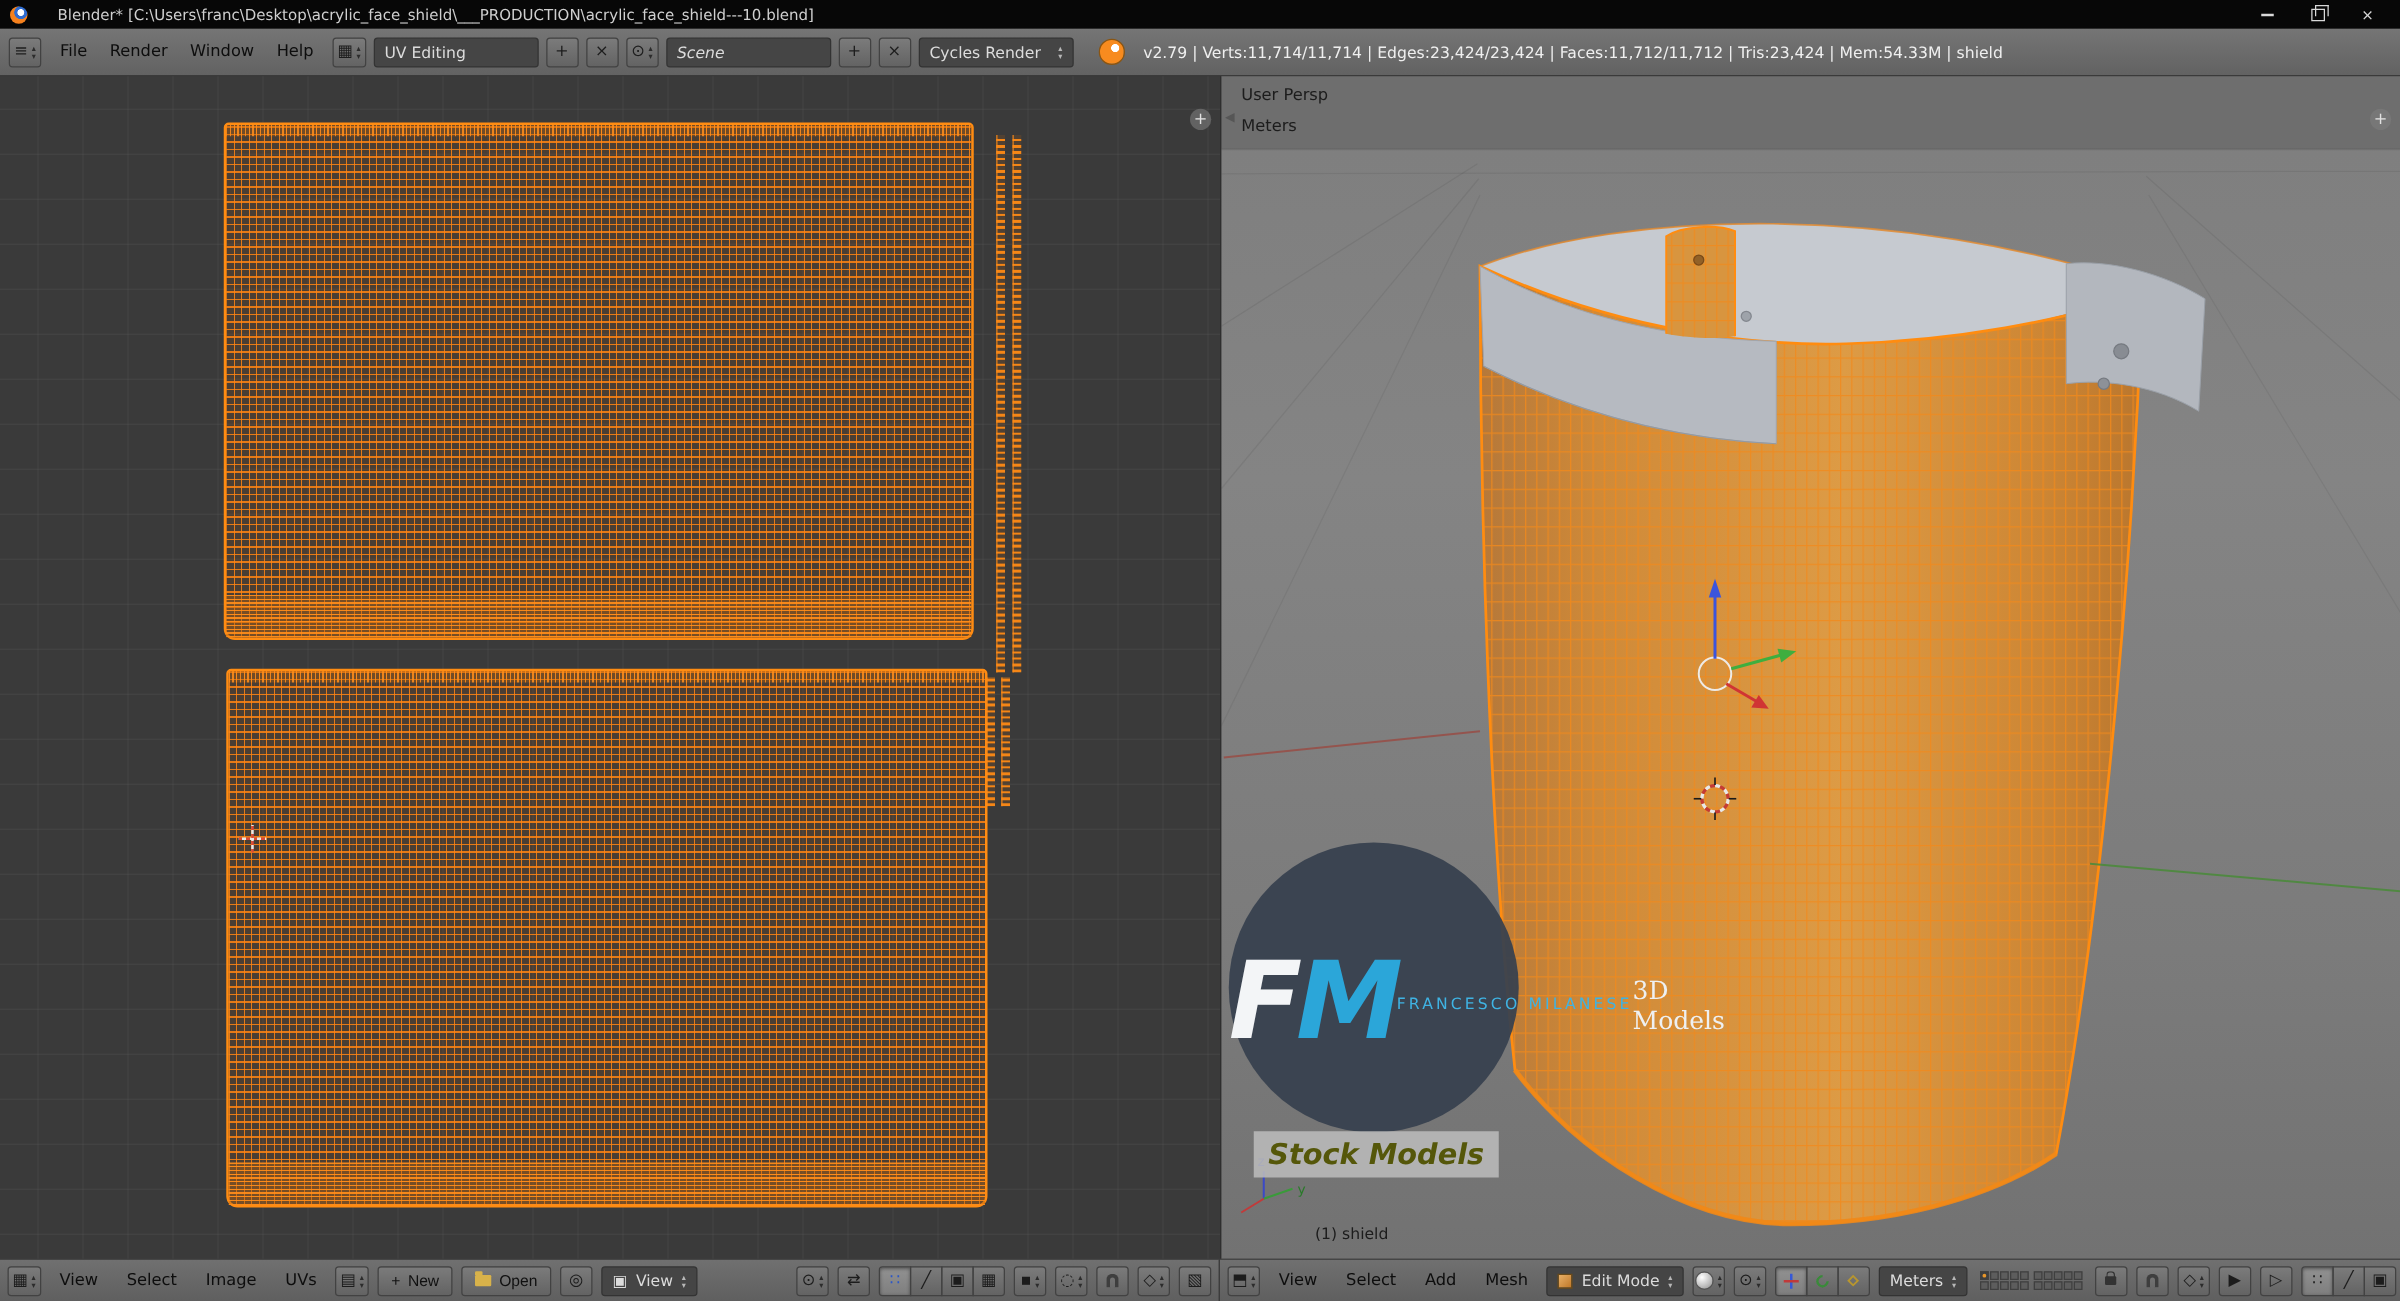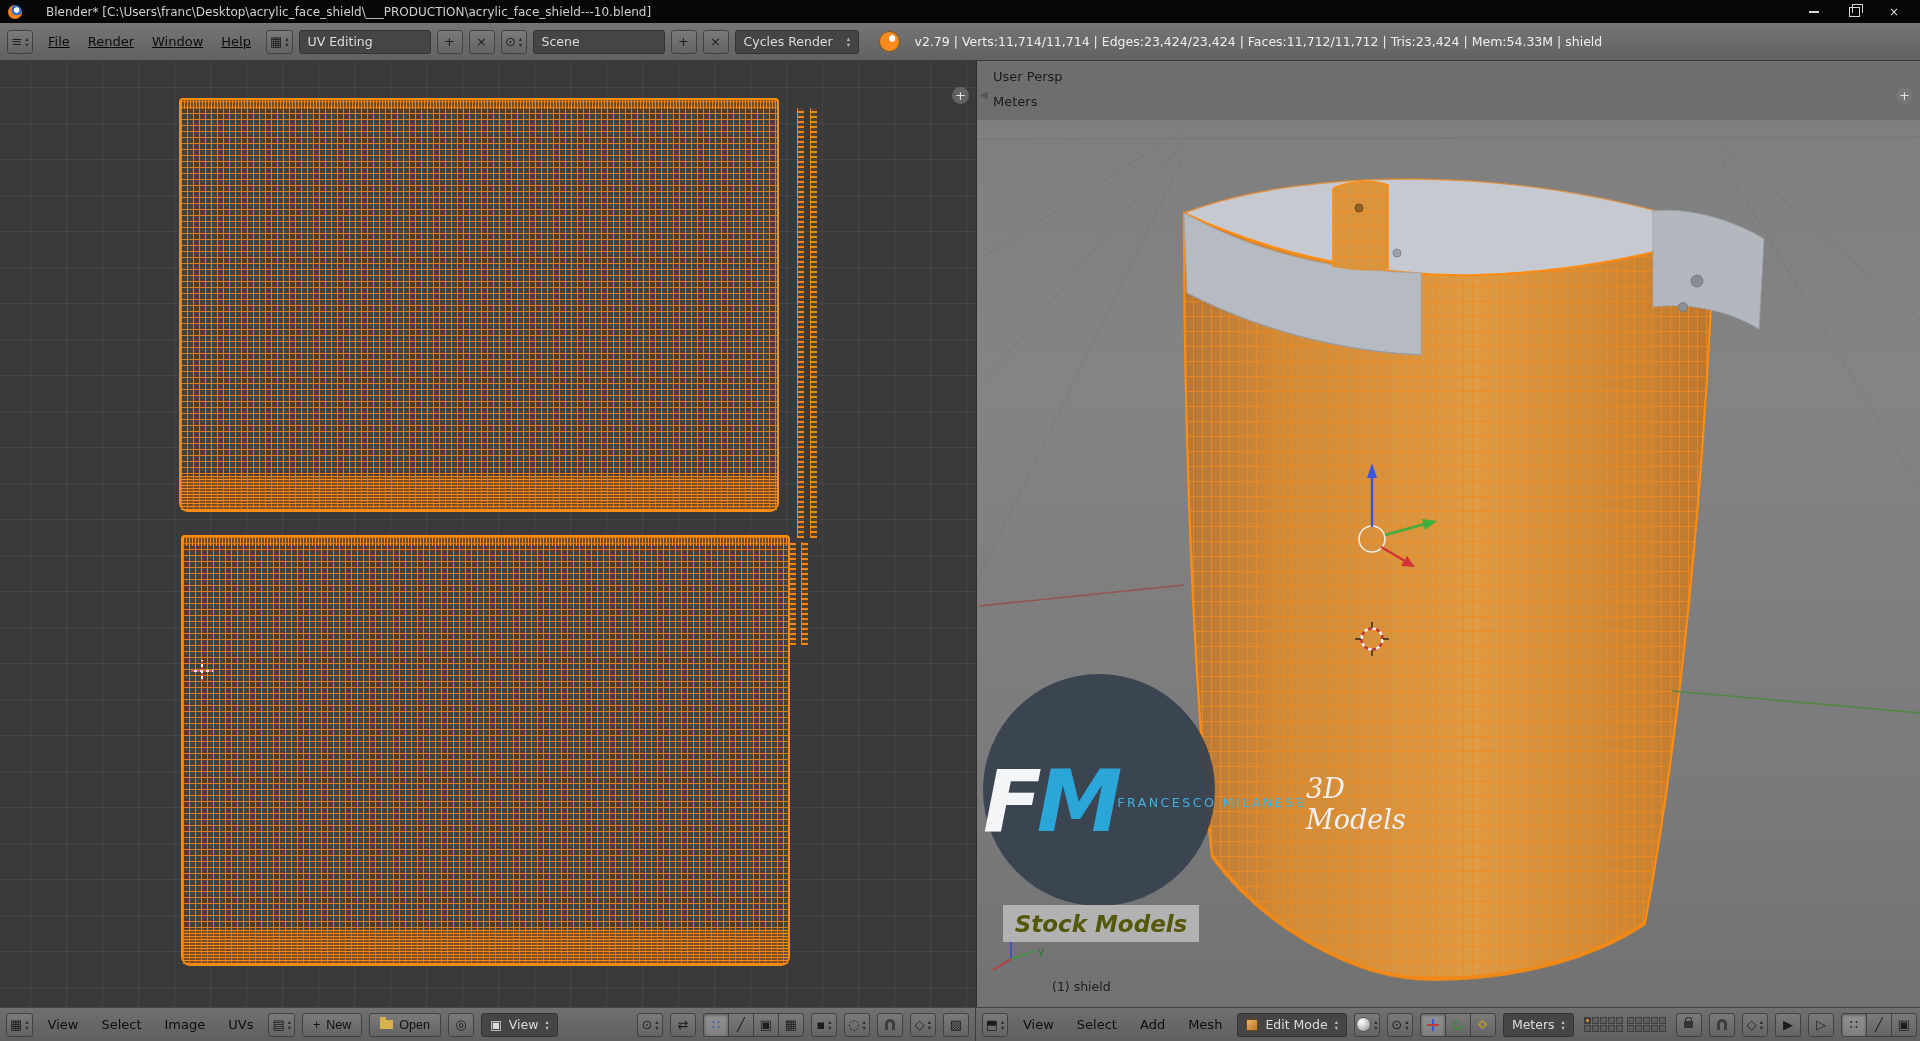--- a/index.html
+++ b/index.html
@@ -19,21 +19,21 @@
   .win-btn{width:36px;height:20px;display:flex;align-items:center;justify-content:center;color:#d8d8d8;font-size:12px;}
   .glyph-min{width:10px;height:2px;background:#d8d8d8;}
   .glyph-restore{width:9px;height:8px;border:1px solid #d8d8d8;position:relative;background:transparent;}
   .glyph-restore::before{content:'';position:absolute;top:-4px;left:2px;width:9px;height:8px;border:1px solid #d8d8d8;border-bottom:none;}
 
   
   .infobar{position:absolute;left:0;top:23px;width:1920px;height:38px;
     background:linear-gradient(#757575,#626262);border-bottom:1px solid #3a3a3a;
     display:flex;align-items:center;gap:6px;padding:0 7px;box-sizing:border-box;}
   .menu-label{color:#0d0d0d;font-size:13px;padding:0 9px;white-space:nowrap;}
-  .hmenus{display:flex;align-items:center;text-decoration:underline;}
+  .hmenus{display:flex;align-items:center;}
   .hdrop{height:24px;background:#454545;border:1px solid #333;border-radius:3px;color:#dcdcdc;
     font-size:12.5px;display:inline-flex;align-items:center;gap:7px;padding:0 8px;white-space:nowrap;box-sizing:border-box;}
   .updown{display:flex;flex-direction:column;justify-content:center;font-size:6.5px;line-height:6px;color:#b7b7b7;}
   .ibtn{min-width:26px;height:24px;background:linear-gradient(#7b7b7b,#636363);border:1px solid #424242;border-radius:3px;
     color:#1c1c1c;font-size:13px;display:inline-flex;align-items:center;justify-content:center;gap:3px;box-sizing:border-box;padding:0 3px;}
   .ibtn .updown{color:#2c2c2c;}
   .ibtn.active{background:linear-gradient(#929292,#7e7e7e);box-shadow:inset 0 1px 3px rgba(0,0,0,.45);}
   .sq{width:22px;}
   .hbtn{height:24px;background:linear-gradient(#7b7b7b,#636363);border:1px solid #424242;border-radius:3px;color:#101010;
     font-size:12.5px;display:inline-flex;align-items:center;gap:6px;padding:0 10px;white-space:nowrap;box-sizing:border-box;}
@@ -77,21 +77,21 @@
   .vp-label{position:absolute;color:#1c1c1c;font-size:13px;white-space:nowrap;}
   .region-arrow{position:absolute;left:3px;top:28px;color:#565656;font-size:10px;}
 
   
   .logo-circle{position:absolute;left:6px;top:613px;width:232px;height:232px;border-radius:50%;
     background:rgba(55,65,79,.94);display:flex;align-items:center;padding-top:22px;box-sizing:border-box;}
   .fm{font-size:86px;line-height:82px;font-style:italic;font-weight:bold;letter-spacing:-5px;}
   .fm .f{color:#f3f5f7;}
   .fm .m{color:#2ba6d9;}
   .logo-name{margin-top:3px;color:#3fb3e3;font-size:12.5px;letter-spacing:2.5px;white-space:nowrap;}
-  .logo-tagline{margin-top:5px;color:#eef0f2;font-size:27px;font-style:italic;font-family:"DejaVu Serif","Liberation Serif",serif;}
+  .logo-tagline{margin-top:5px;color:#eef0f2;font-size:20px;font-family:"DejaVu Serif","Liberation Serif",serif;}
   .stock-banner{position:absolute;left:26px;top:844px;width:196px;height:37px;background:rgba(187,187,187,.88);
     display:flex;align-items:center;justify-content:center;font-size:23px;font-weight:bold;font-style:italic;color:#55570a;}
 
   
   .panel-header{position:absolute;top:1007px;height:34px;background:linear-gradient(#707070,#5f5f5f);
     border-top:1px solid #454545;display:flex;align-items:center;gap:7px;padding:0 6px;box-sizing:border-box;overflow:hidden;}
   #uv-header{left:0;width:976px;border-right:1px solid #3c3c3c;}
   #vp-header{left:976px;width:944px;}
   .hmenu{color:#0d0d0d;font-size:13px;padding:0 8px;white-space:nowrap;}
   .spacer{flex:1;}
@@ -149,21 +149,21 @@
   <span class="hdrop" style="width:132px;">
     <span>UV Editing</span>
     <span class="spacer"></span>
   </span>
   <span class="ibtn sq">+</span>
   <span class="ibtn sq">×</span>
   <span class="ibtn">⊙<span class="updown">
         <span>▴</span>
         <span>▾</span>
       </span></span>
-  <span class="hdrop" style="width:132px;">
+  <span class="hdrop" style="width:132px;font-style:italic;">
     <span>Scene</span>
     <span class="spacer"></span>
   </span>
   <span class="ibtn sq">+</span>
   <span class="ibtn sq">×</span>
   <span class="hdrop" style="width:124px;">
     <span>Cycles Render</span>
     <span class="spacer"></span>
     <span class="updown">
         <span>▴</span>

